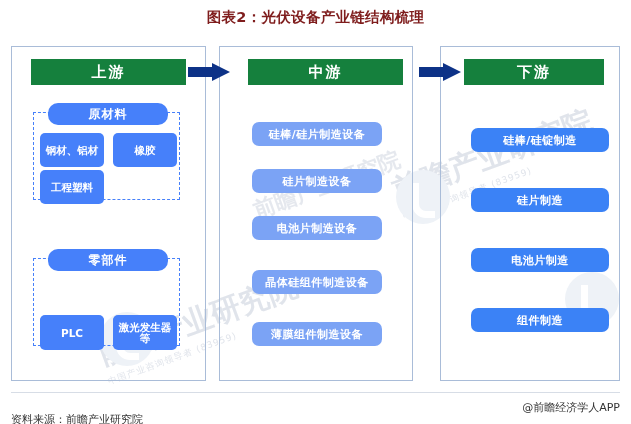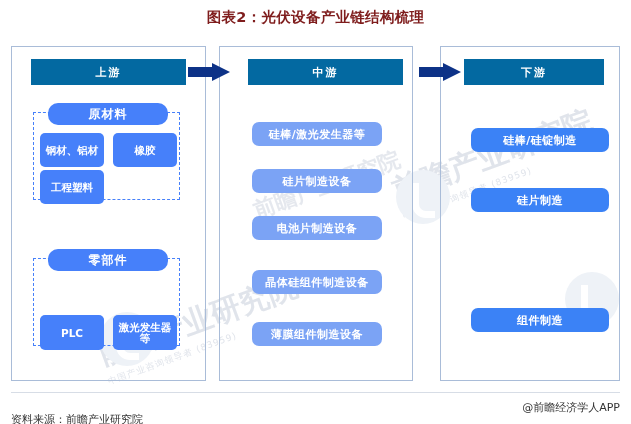--- a/index.html
+++ b/index.html
@@ -102,23 +102,23 @@
     z-index: 3;
   }
   #panel-upstream   { left: 11px;  width: 195px; }
   #panel-midstream  { left: 219px; width: 194px; }
   #panel-downstream { left: 440px; width: 180px; }
 
   
   .stage-header {
     position: absolute;
     height: 26px;
-    background: #0369a1;
-    color: #ffffff;
-    font-size: 11px;
+    background: #15803d;
+    color: #ffffff;
+    font-size: 15px;
     font-weight: bold;
     display: flex;
     align-items: center;
     justify-content: center;
     letter-spacing: 2px;
     box-sizing: border-box;
     z-index: 4;
   }
   #header-upstream   { left: 31px;  top: 59px; width: 155px; }
   #header-midstream  { left: 248px; top: 59px; width: 155px; }
@@ -303,27 +303,28 @@
 
   <div class="up-item up-col-l up-row-1">钢材、铝材</div>
   <div class="up-item up-col-r up-row-1">橡胶</div>
   <div class="up-item up-col-l up-row-2">工程塑料</div>
 
   <div class="up-item up-col-l up-row-3">轴承</div>
   <div class="up-item up-col-l up-row-4">PLC</div>
   <div class="up-item up-col-r up-row-3">电机</div>
   <div class="up-item up-col-r up-row-4">激光发生器等</div>
 
-  <div class="mid-item" style="top:122px">硅棒/激光发生器等</div>
+  <div class="mid-item" style="top:122px">硅棒/硅片制造设备</div>
   <div class="mid-item" style="top:169px">硅片制造设备</div>
   <div class="mid-item" style="top:216px">电池片制造设备</div>
   <div class="mid-item" style="top:270px">晶体硅组件制造设备</div>
   <div class="mid-item" style="top:322px">薄膜组件制造设备</div>
 
   <div class="down-item" style="top:128px">硅棒/硅锭制造</div>
   <div class="down-item" style="top:188px">硅片制造</div>
+  <div class="down-item" style="top:248px">电池片制造</div>
   <div class="down-item" style="top:308px">组件制造</div>
 
   <div id="footer-divider"></div>
   <div id="source-text">资料来源：前瞻产业研究院</div>
   <div id="app-credit">@前瞻经济学人APP</div>
 
 </div>
 
 </body></html>

